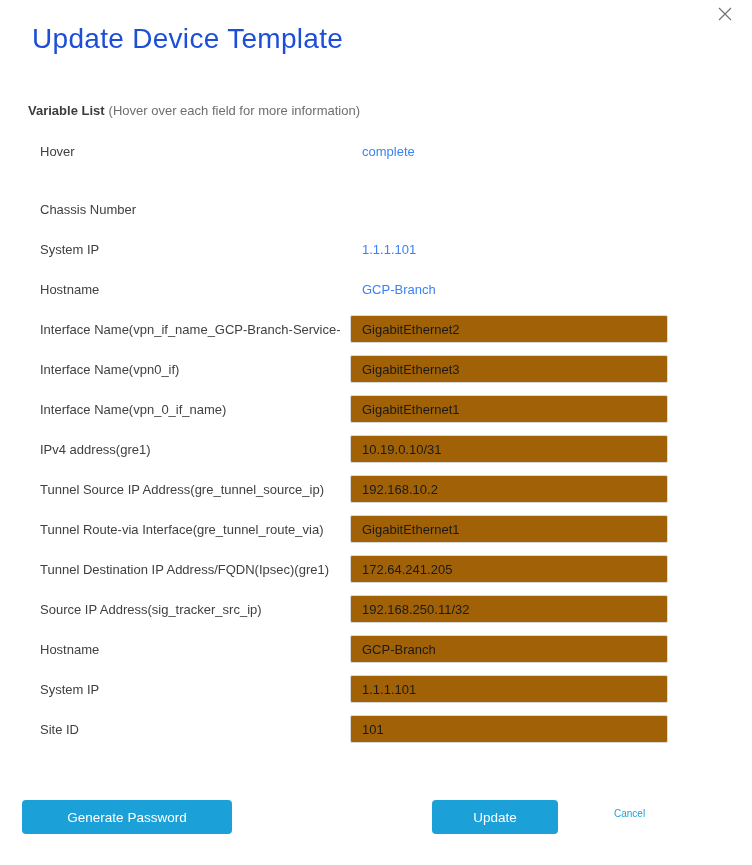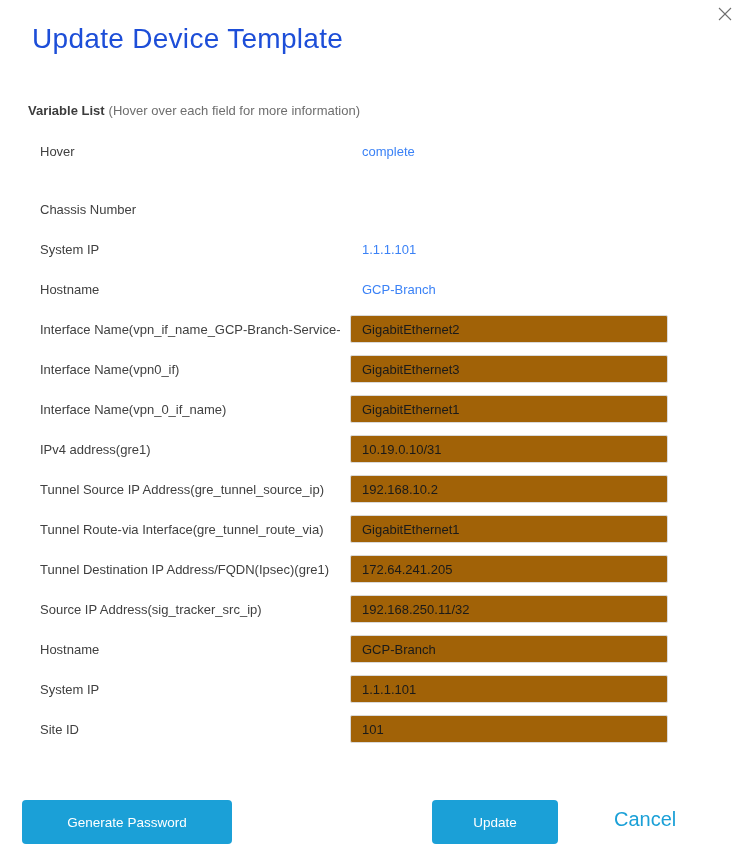--- a/index.html
+++ b/index.html
@@ -75,37 +75,37 @@
     width: 100%;
   }
   .footer {
     position: absolute;
     left: 0; right: 0;
     top: 800px;
     height: 34px;
   }
   .btn {
     position: absolute;
-    height: 44px;
+    height: 34px;
     border: none;
     border-radius: 4px;
     background: var(--primary, #1ba0d7);
     color: #ffffff;
     font-family: "Liberation Sans", "DejaVu Sans", sans-serif;
     font-size: 13.5px;
     cursor: pointer;
     display: flex; align-items: center; justify-content: center;
   }
   .btn-generate { left: 22px; width: 210px; }
   .btn-update  { left: 432px; width: 126px; }
   .cancel-link {
     position: absolute;
     left: 614px;
     top: 8px;
-    font-size: 20px;
+    font-size: 10px;
     color: var(--cancel, #1ba0d7);
     cursor: pointer;
     background: none; border: none;
     font-family: "Liberation Sans", "DejaVu Sans", sans-serif;
   }
 </style>
 </head>
 <body>
 
 <div class="close-btn">

